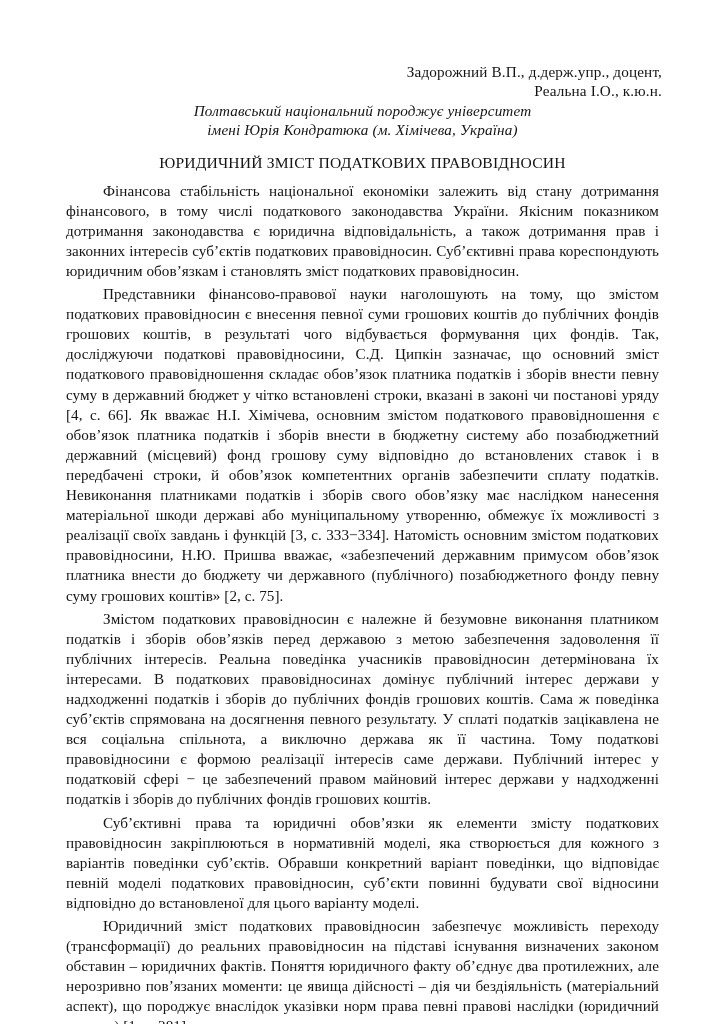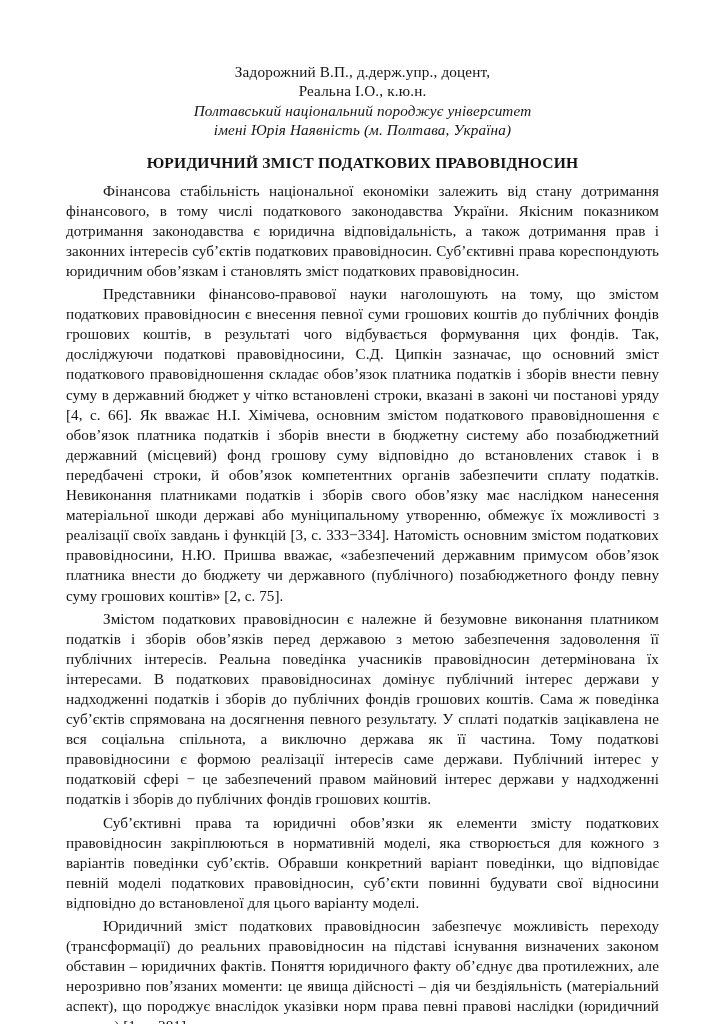--- a/index.html
+++ b/index.html
@@ -25,31 +25,32 @@
     background: #ffffff;
   }
   .byline-block {
     text-align: center;
     margin: 0;
   }
   .author-line {
     font-size: 15.2px;
     line-height: 19.4px;
     letter-spacing: 0.01em;
+    text-align: right;
   }
   .affiliation-line {
     font-size: 15.2px;
     line-height: 19.4px;
     font-style: italic;
     letter-spacing: 0.01em;
   }
   .doc-title {
     text-align: center;
     font-size: 15.6px;
-    font-weight: bold;
+    font-weight: normal;
     line-height: 20px;
     margin: 13px 0 8px 0;
     letter-spacing: 0.012em;
   }
   .body-text p {
     margin: 3px;
     text-align: justify;
     text-justify: inter-word;
     font-size: 15.15px;
     line-height: 20.1px;
@@ -64,21 +65,21 @@
 </style>
 </head>
 <body>
 
 <div class="page">
 
   <div class="byline-block">
     <div class="author-line">Задорожний В.П., д.держ.упр., доцент,</div>
     <div class="author-line">Реальна І.О., к.ю.н.</div>
     <div class="affiliation-line">Полтавський національний породжує університет</div>
-    <div class="affiliation-line">імені Юрія Наявність (м. Полтава, Україна)</div>
+    <div class="affiliation-line">імені Юрія Кондратюка (м. Хімічева, Україна)</div>
   </div>
 
   <h1 class="doc-title">ЮРИДИЧНИЙ ЗМІСТ ПОДАТКОВИХ ПРАВОВІДНОСИН</h1>
 
   <div class="body-text">
     <p>Фінансова стабільність національної економіки залежить від стану дотримання фінансового, в тому числі податкового законодавства України. Якісним показником дотримання законодавства є юридична відповідальність, а також дотримання прав і законних інтересів суб’єктів податкових правовідносин. Суб’єктивні права кореспондують юридичним обов’язкам і становлять зміст податкових правовідносин.</p>
     <p>Представники фінансово-правової науки наголошують на тому, що змістом податкових правовідносин є внесення певної суми грошових коштів до публічних фондів грошових коштів, в результаті чого відбувається формування цих фондів. Так, досліджуючи податкові правовідносини, С.Д. Ципкін зазначає, що основний зміст податкового правовідношення складає обов’язок платника податків і зборів внести певну суму в державний бюджет у чітко встановлені строки, вказані в законі чи постанові уряду [4, с. 66]. Як вважає Н.І. Хімічева, основним змістом податкового правовідношення є обов’язок платника податків і зборів внести в бюджетну систему або позабюджетний державний (місцевий) фонд грошову суму відповідно до встановлених ставок і в передбачені строки, й обов’язок компетентних органів забезпечити сплату податків. Невиконання платниками податків і зборів свого обов’язку має наслідком нанесення матеріальної шкоди державі або муніципальному утворенню, обмежує їх можливості з реалізації своїх завдань і функцій [3, с. 333−334]. Натомість основним змістом податкових правовідносини, Н.Ю. Пришва вважає, «забезпечений державним примусом обов’язок платника внести до бюджету чи державного (публічного) позабюджетного фонду певну суму грошових коштів» [2, с. 75].</p>
     <p>Змістом податкових правовідносин є належне й безумовне виконання платником податків і зборів обов’язків перед державою з метою забезпечення задоволення її публічних інтересів. Реальна поведінка учасників правовідносин детермінована їх інтересами. В податкових правовідносинах домінує публічний інтерес держави у надходженні податків і зборів до публічних фондів грошових коштів. Сама ж поведінка суб’єктів спрямована на досягнення певного результату. У сплаті податків зацікавлена не вся соціальна спільнота, а виключно держава як її частина. Тому податкові правовідносини є формою реалізації інтересів саме держави. Публічний інтерес у податковій сфері − це забезпечений правом майновий інтерес держави у надходженні податків і зборів до публічних фондів грошових коштів.</p>
     <p>Суб’єктивні права та юридичні обов’язки як елементи змісту податкових правовідносин закріплюються в нормативній моделі, яка створюється для кожного з варіантів поведінки суб’єктів. Обравши конкретний варіант поведінки, що відповідає певній моделі податкових правовідносин, суб’єкти повинні будувати свої відносини відповідно до встановленої для цього варіанту моделі.</p>
     <p>Юридичний зміст податкових правовідносин забезпечує можливість переходу (трансформації) до реальних правовідносин на підставі існування визначених законом обставин – юридичних фактів. Поняття юридичного факту об’єднує два протилежних, але нерозривно пов’язаних моменти: це явища дійсності – дія чи бездіяльність (матеріальний аспект), що породжує внаслідок указівки норм права певні правові наслідки (юридичний момент) [1, с. 281].</p>

